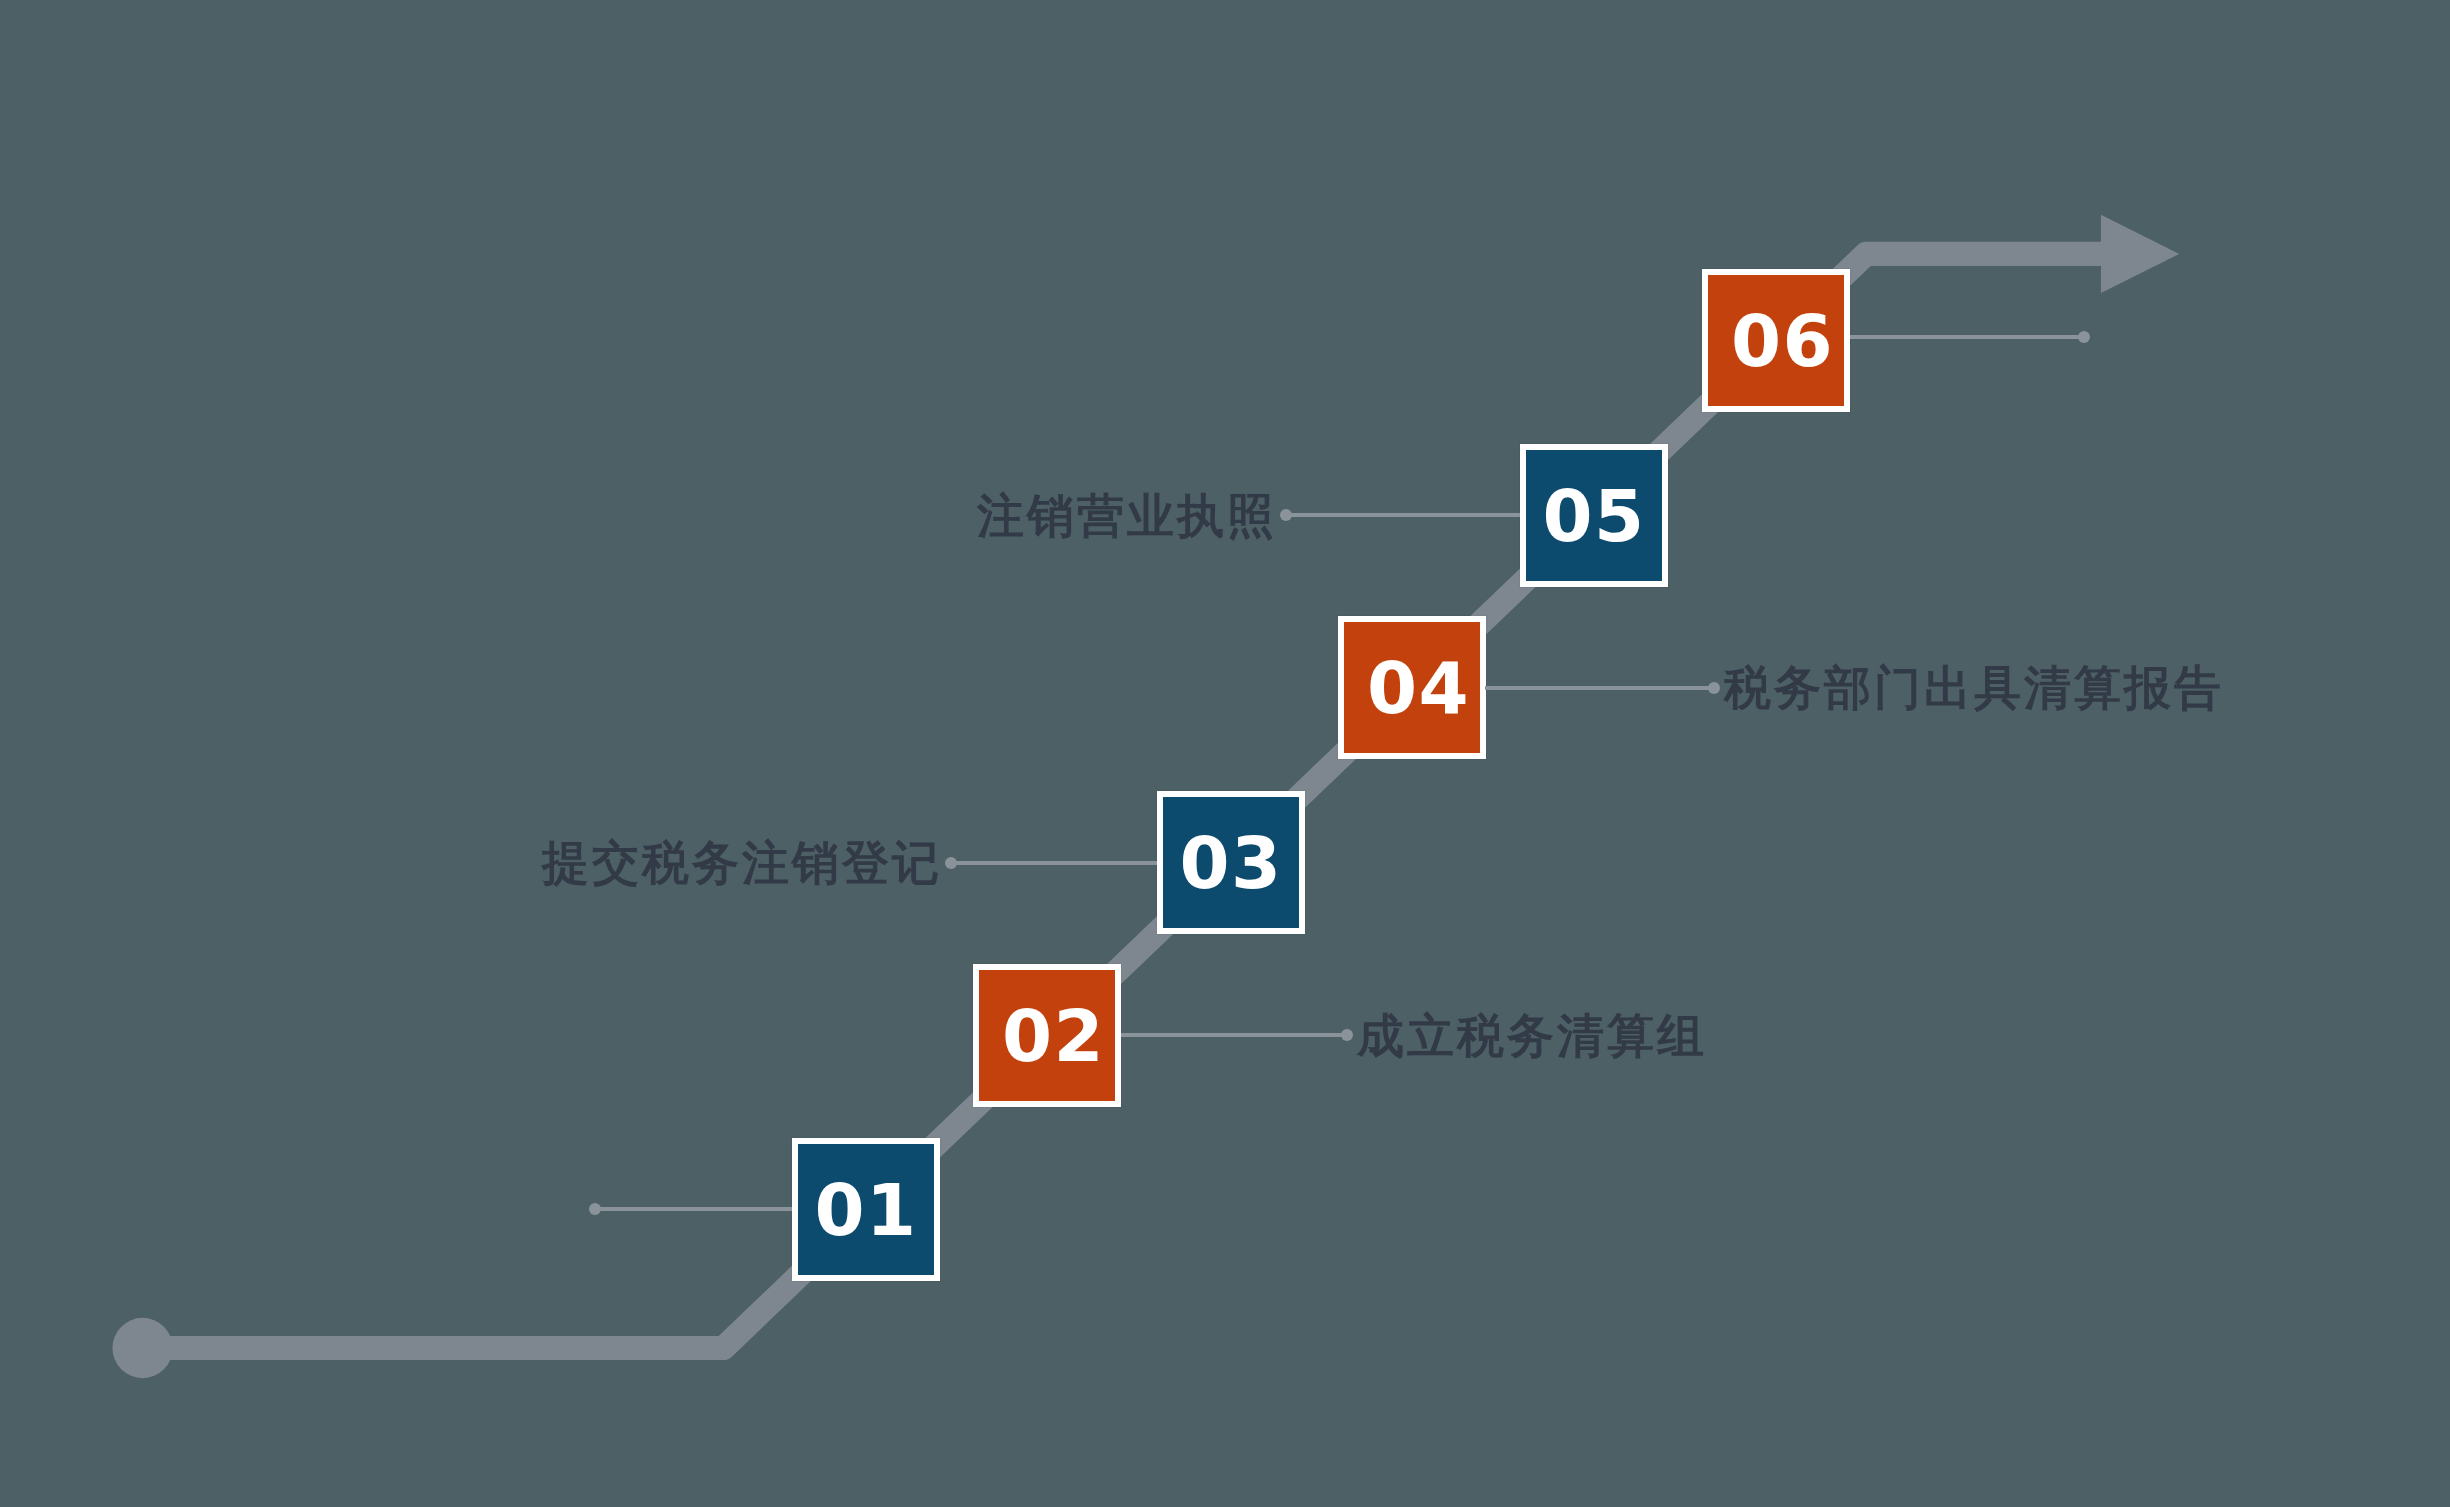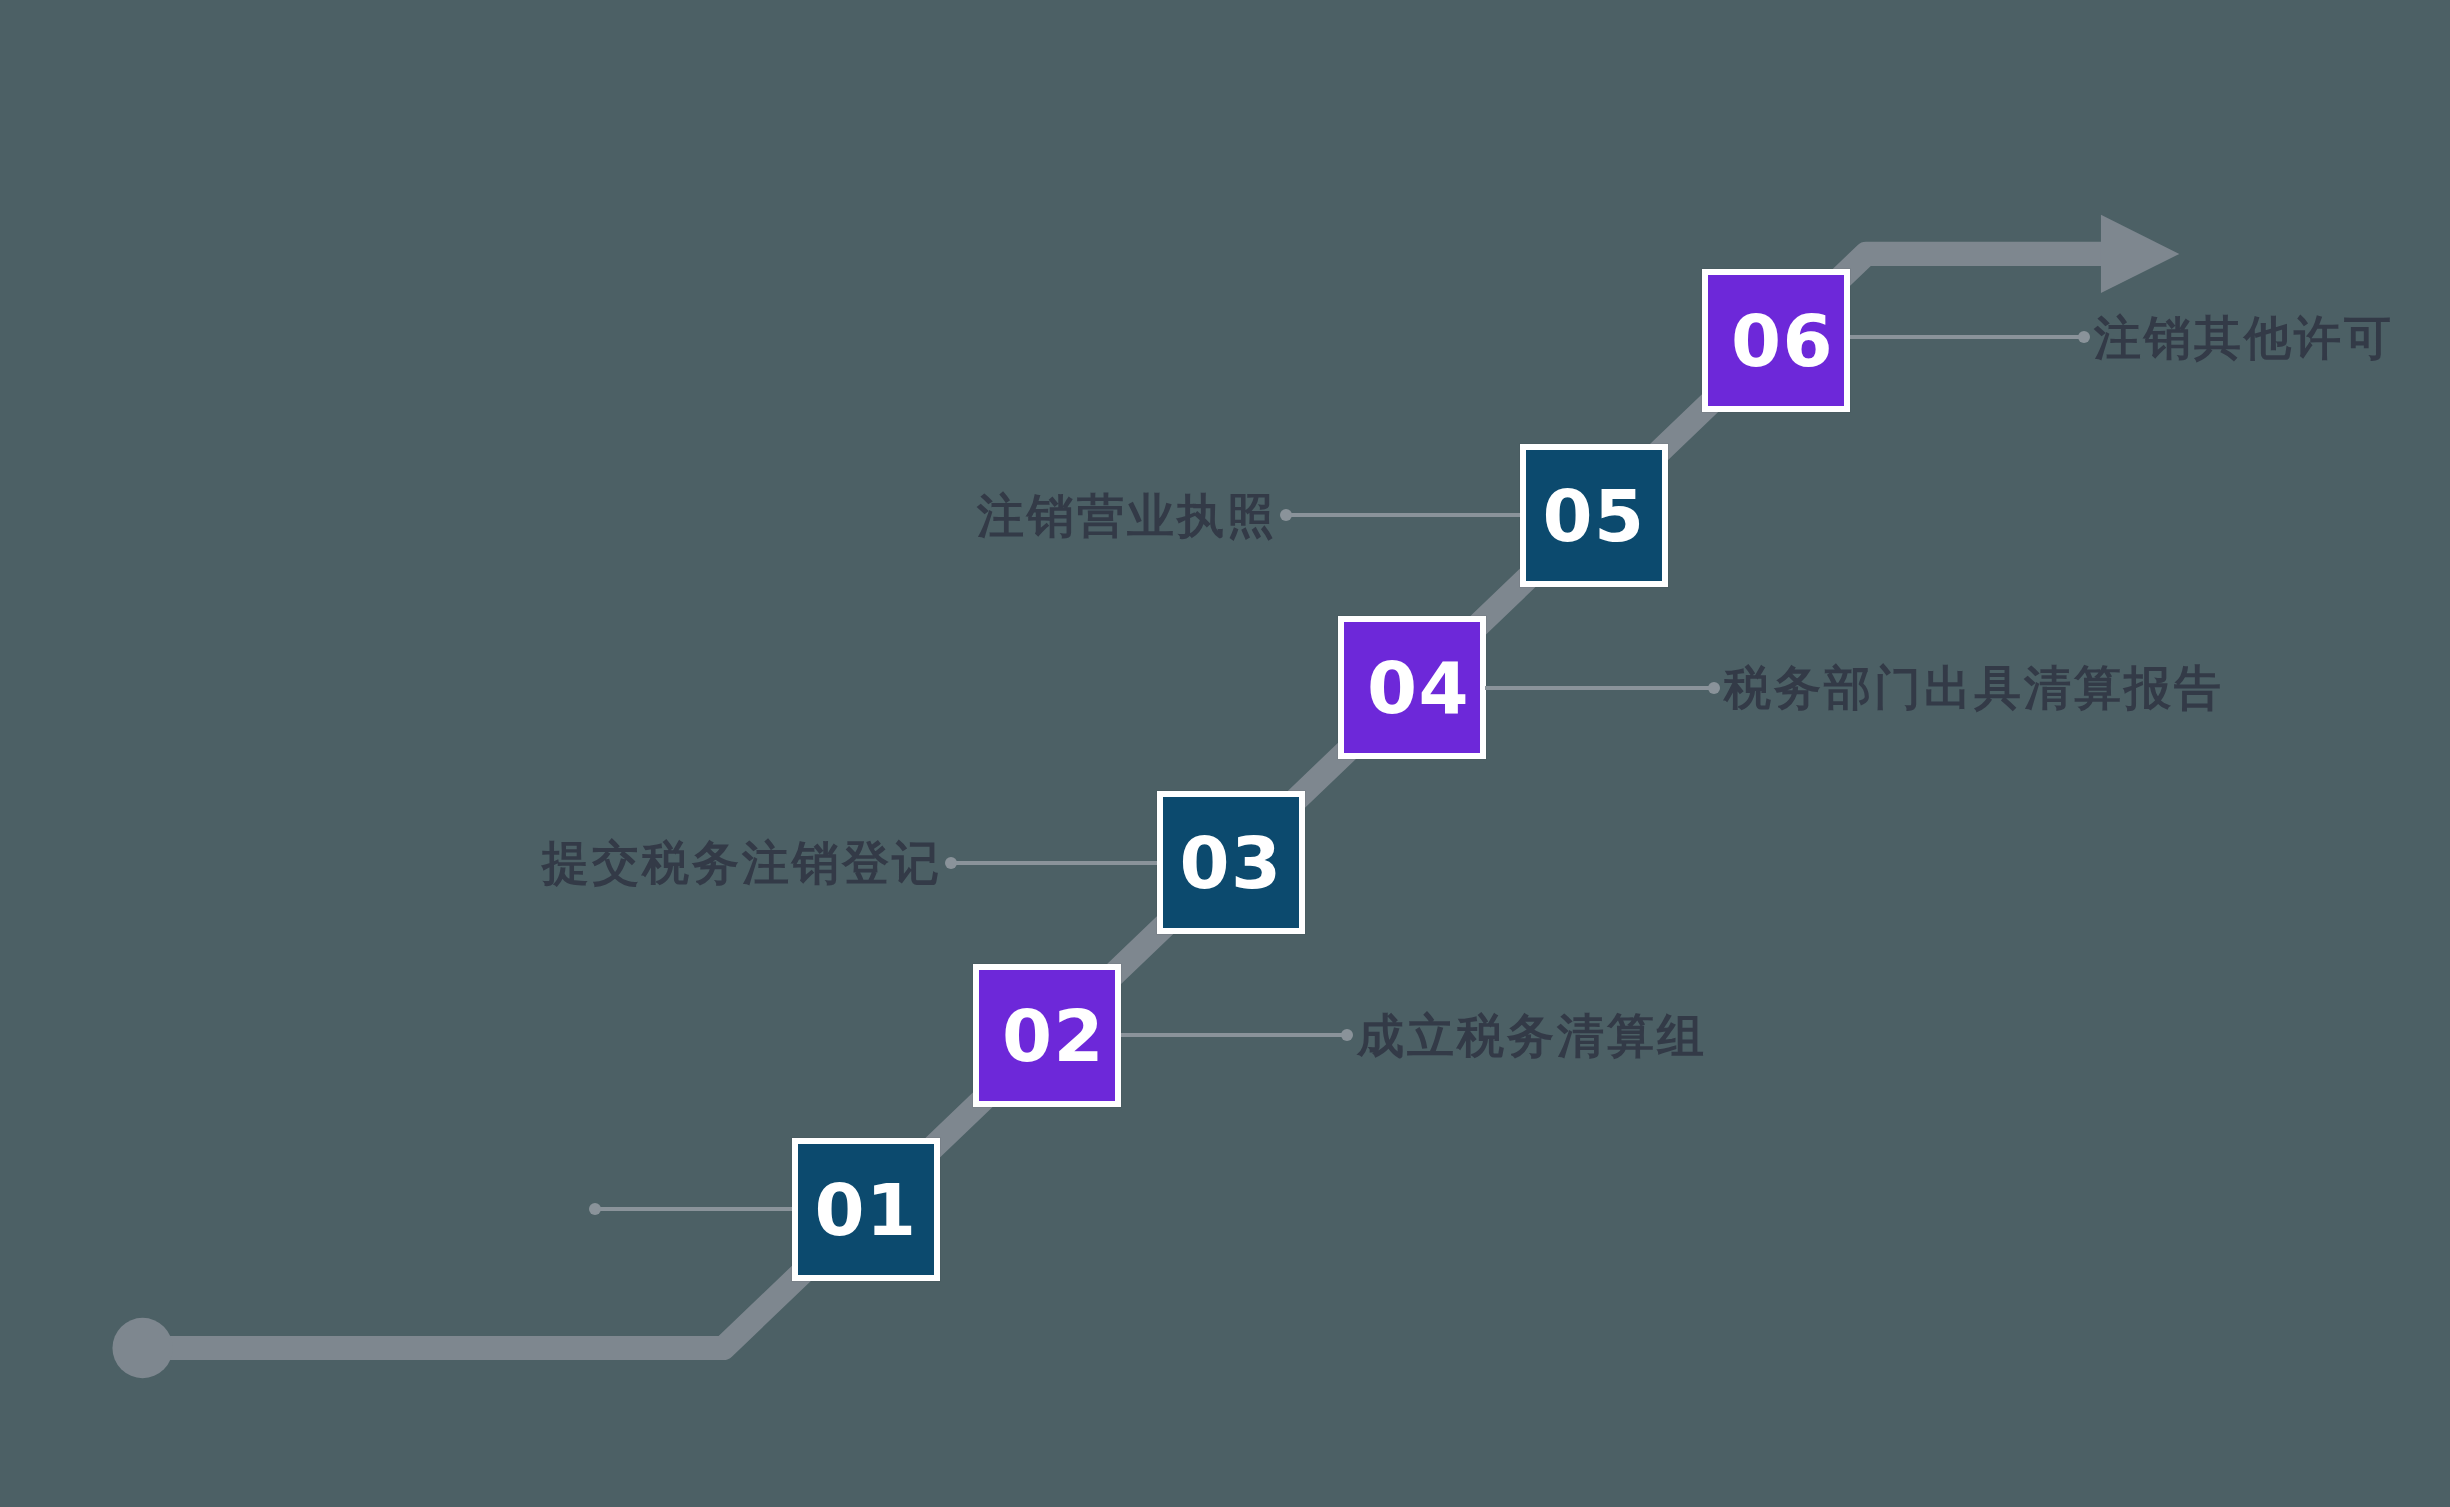--- a/index.html
+++ b/index.html
@@ -25,21 +25,21 @@
     width: 148px;
     height: 143px;
     box-sizing: border-box;
     border: 6.8px solid #ffffff;
     display: flex;
     align-items: center;
     justify-content: center;
     box-shadow: 0 0 0 0.8px rgba(0,0,0,0.05);
   }
   .box.dark   { background: #0c4a6e; }
-  .box.yellow { background: #6d28d9; padding-left: 13px; }
+  .box.yellow { background: #c2410c; padding-left: 13px; }
   .box .num {
     color: #ffffff;
     font-size: 72px;
     font-weight: 800;
     letter-spacing: 1.5px;
     line-height: 1;
     font-family: "DejaVu Sans", "Liberation Sans", sans-serif;
   }
   .step-label {
     position: absolute;
@@ -112,16 +112,15 @@
     <span class="dot at-left"></span>
   </div>
   <div class="connector" style="left:1850px; top:335px;  width:234px;">
     <span class="dot at-right"></span>
   </div>
 
   <div class="step-label" style="left:1357px;  top:1007px;">成立税务清算组</div>
   <div class="step-label" style="right:1508px; top:834px;">提交税务注销登记</div>
   <div class="step-label" style="left:1724px;  top:659px;">税务部门出具清算报告</div>
   <div class="step-label" style="right:1173px; top:487px;text-align:right;">注销营业执照</div>
-  <div class="step-label" style="left:2094px;  top:309px;">注销其他许可</div>
 
 </div>
 
 
 </body></html>

